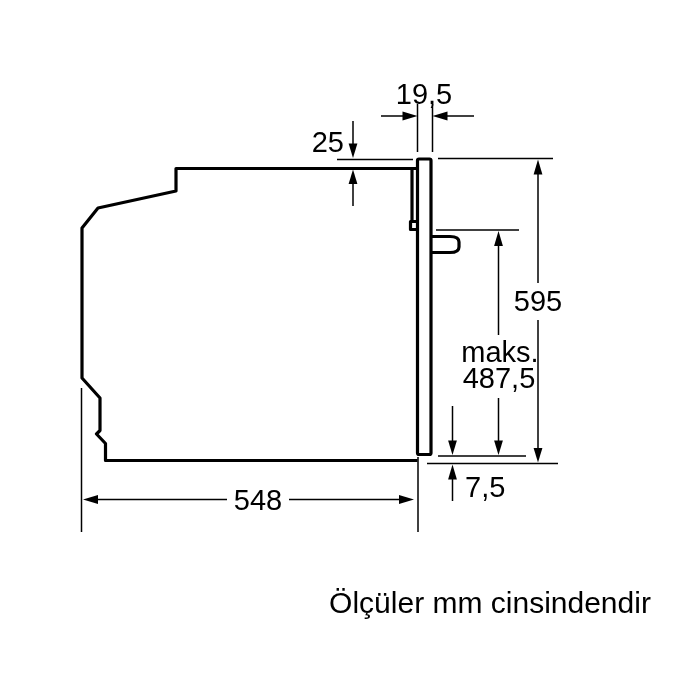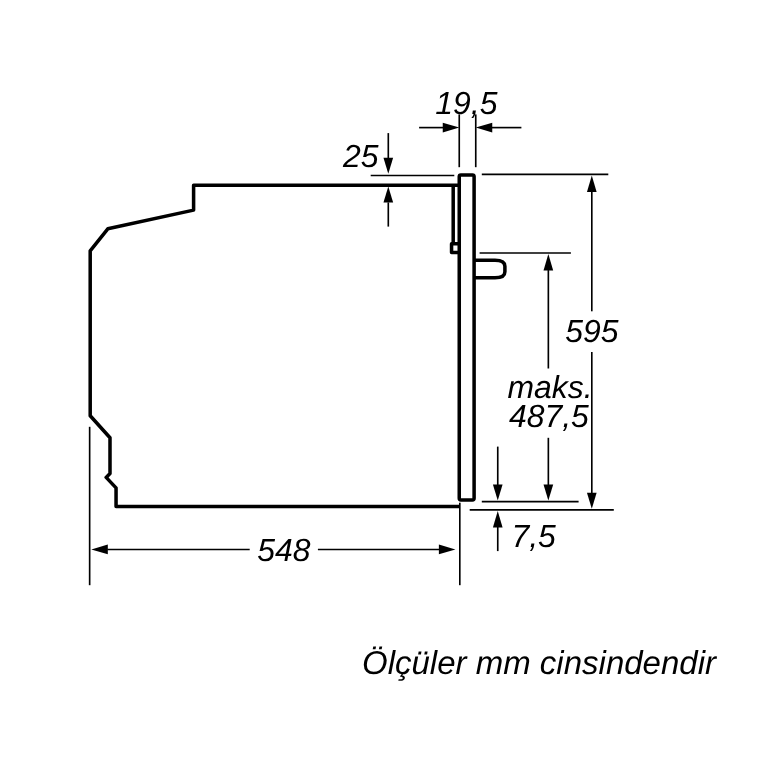--- a/index.html
+++ b/index.html
@@ -3,21 +3,21 @@
 <meta charset="utf-8">
 <style>
   :root { --bg:#ffffff; --line:#000000; }
   html,body { margin:0; padding:0; }
   body {
     width:700px; height:700px;
     background:var(--bg,#fff);
     font-family:"Liberation Sans", sans-serif;
     overflow:hidden;
   }
-  .stage { position:relative; width:700px; height:700px;font-style:italic; }
+  .stage { position:relative; width:700px; height:700px; }
   svg { display:block; }
   .outline  { fill:var(--bg,#fff); stroke:var(--line,#000); stroke-width:3.2; stroke-linejoin:round; }
   .outline-open { fill:none; stroke:var(--line,#000); stroke-width:3.2; stroke-linejoin:round; stroke-linecap:butt; }
   .thin  { fill:none; stroke:var(--line,#000); stroke-width:1.5; }
   .arrowhead { fill:var(--line,#000); stroke:none; }
   .dim-text {
     font-family:"Liberation Sans", sans-serif;
     font-size:29px; fill:var(--line,#000);
   }
   .caption-text {

